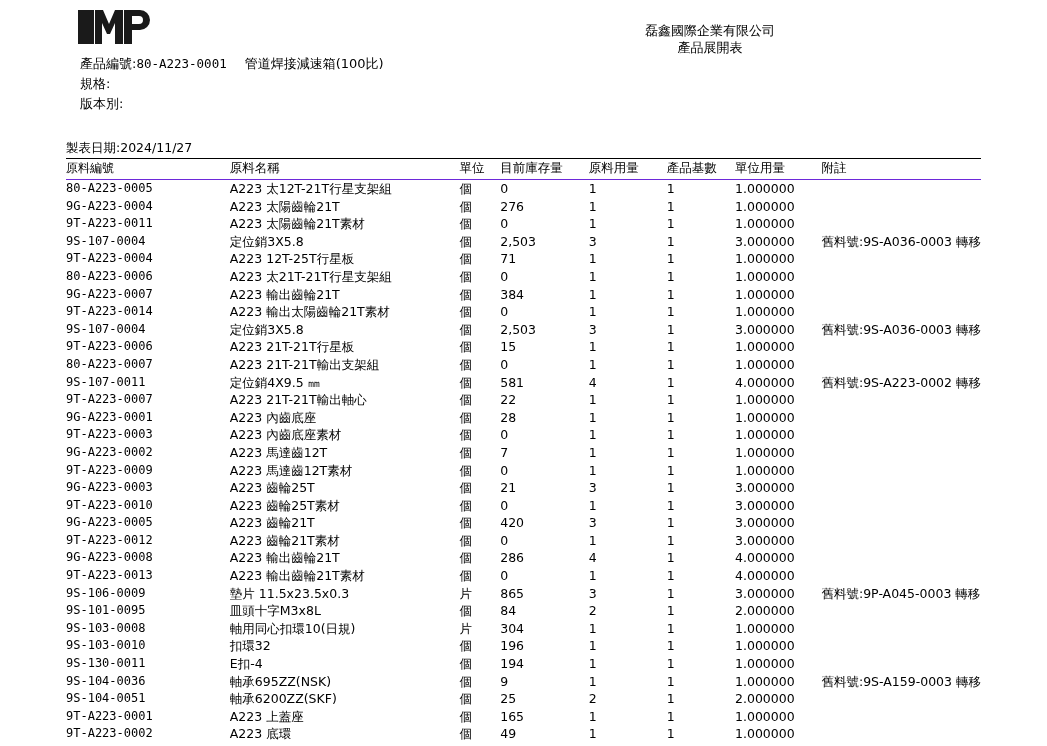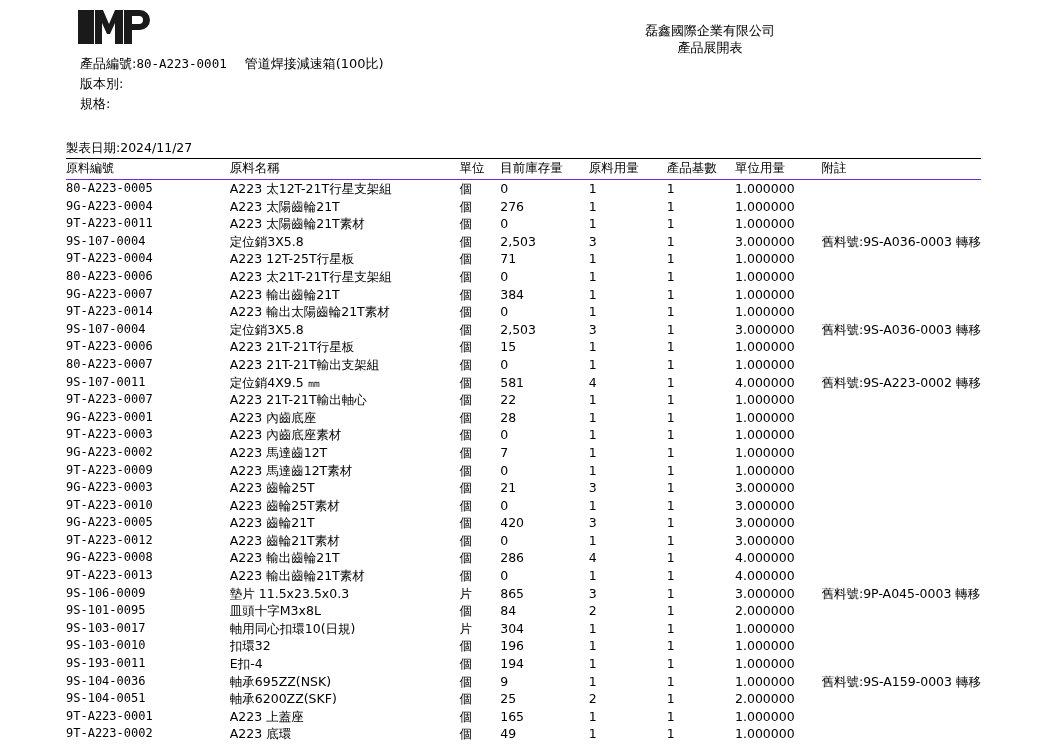--- a/index.html
+++ b/index.html
@@ -126,24 +126,24 @@
   <div class="company-block">
     <div class="company-name">磊鑫國際企業有限公司</div>
     <div class="report-name">產品展開表</div>
   </div>
 
   <div class="meta">
     <div class="meta-row">
       <span>產品編號:</span><span class="code">80-A223-0001</span><span class="desc">管道焊接減速箱(100比)</span>
     </div>
     <div class="meta-row">
-      <span>版本別:</span><span class="code"></span>
+      <span>規格:</span><span class="code"></span>
     </div>
     <div class="meta-row">
-      <span>規格:</span><span class="code"></span>
+      <span>版本別:</span><span class="code"></span>
     </div>
   </div>
 
   <div class="date-line">製表日期:2024/11/27</div>
 
   <div class="table-wrap">
     <table class="grid">
       <thead>
         <tr>
           <th class="c-code">原料編號</th>
@@ -401,41 +401,41 @@
             <td class="c-code">9S-101-0095</td>
             <td class="c-name">皿頭十字M3x8L</td>
             <td class="c-unit">個</td>
             <td class="c-stock num">84</td>
             <td class="c-qty num">2</td>
             <td class="c-base num">1</td>
             <td class="c-unitqty num">2.000000</td>
             <td class="c-note note-text"></td>
           </tr>
           <tr>
-            <td class="c-code">9S-103-0017</td>
+            <td class="c-code">9S-103-0008</td>
             <td class="c-name">軸用同心扣環10(日規)</td>
             <td class="c-unit">片</td>
             <td class="c-stock num">304</td>
             <td class="c-qty num">1</td>
             <td class="c-base num">1</td>
             <td class="c-unitqty num">1.000000</td>
             <td class="c-note note-text"></td>
           </tr>
           <tr>
             <td class="c-code">9S-103-0010</td>
             <td class="c-name">扣環32</td>
             <td class="c-unit">個</td>
             <td class="c-stock num">196</td>
             <td class="c-qty num">1</td>
             <td class="c-base num">1</td>
             <td class="c-unitqty num">1.000000</td>
             <td class="c-note note-text"></td>
           </tr>
           <tr>
-            <td class="c-code">9S-193-0011</td>
+            <td class="c-code">9S-130-0011</td>
             <td class="c-name">E扣-4</td>
             <td class="c-unit">個</td>
             <td class="c-stock num">194</td>
             <td class="c-qty num">1</td>
             <td class="c-base num">1</td>
             <td class="c-unitqty num">1.000000</td>
             <td class="c-note note-text"></td>
           </tr>
           <tr>
             <td class="c-code">9S-104-0036</td>

